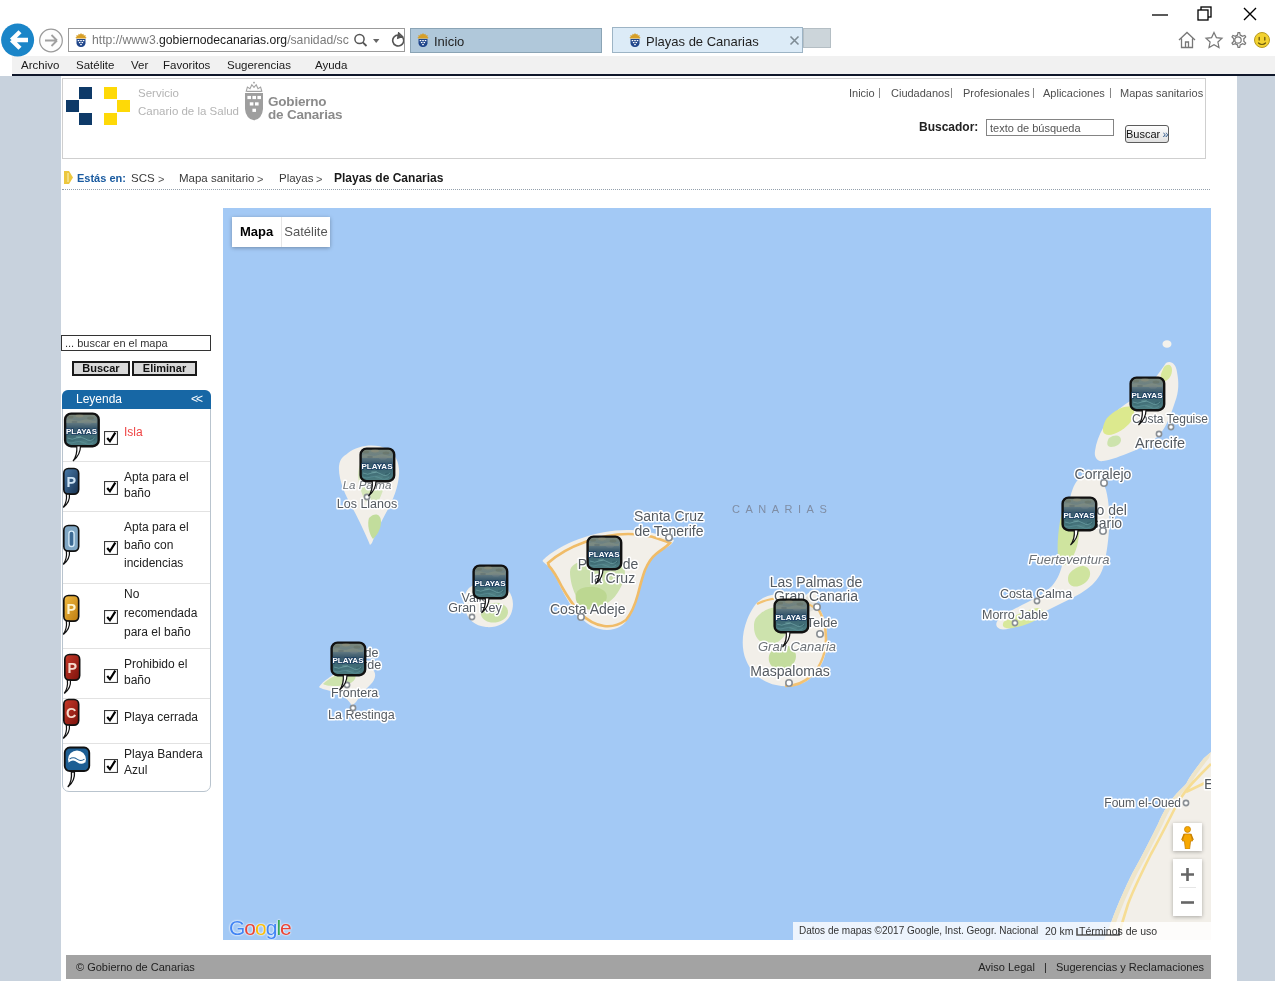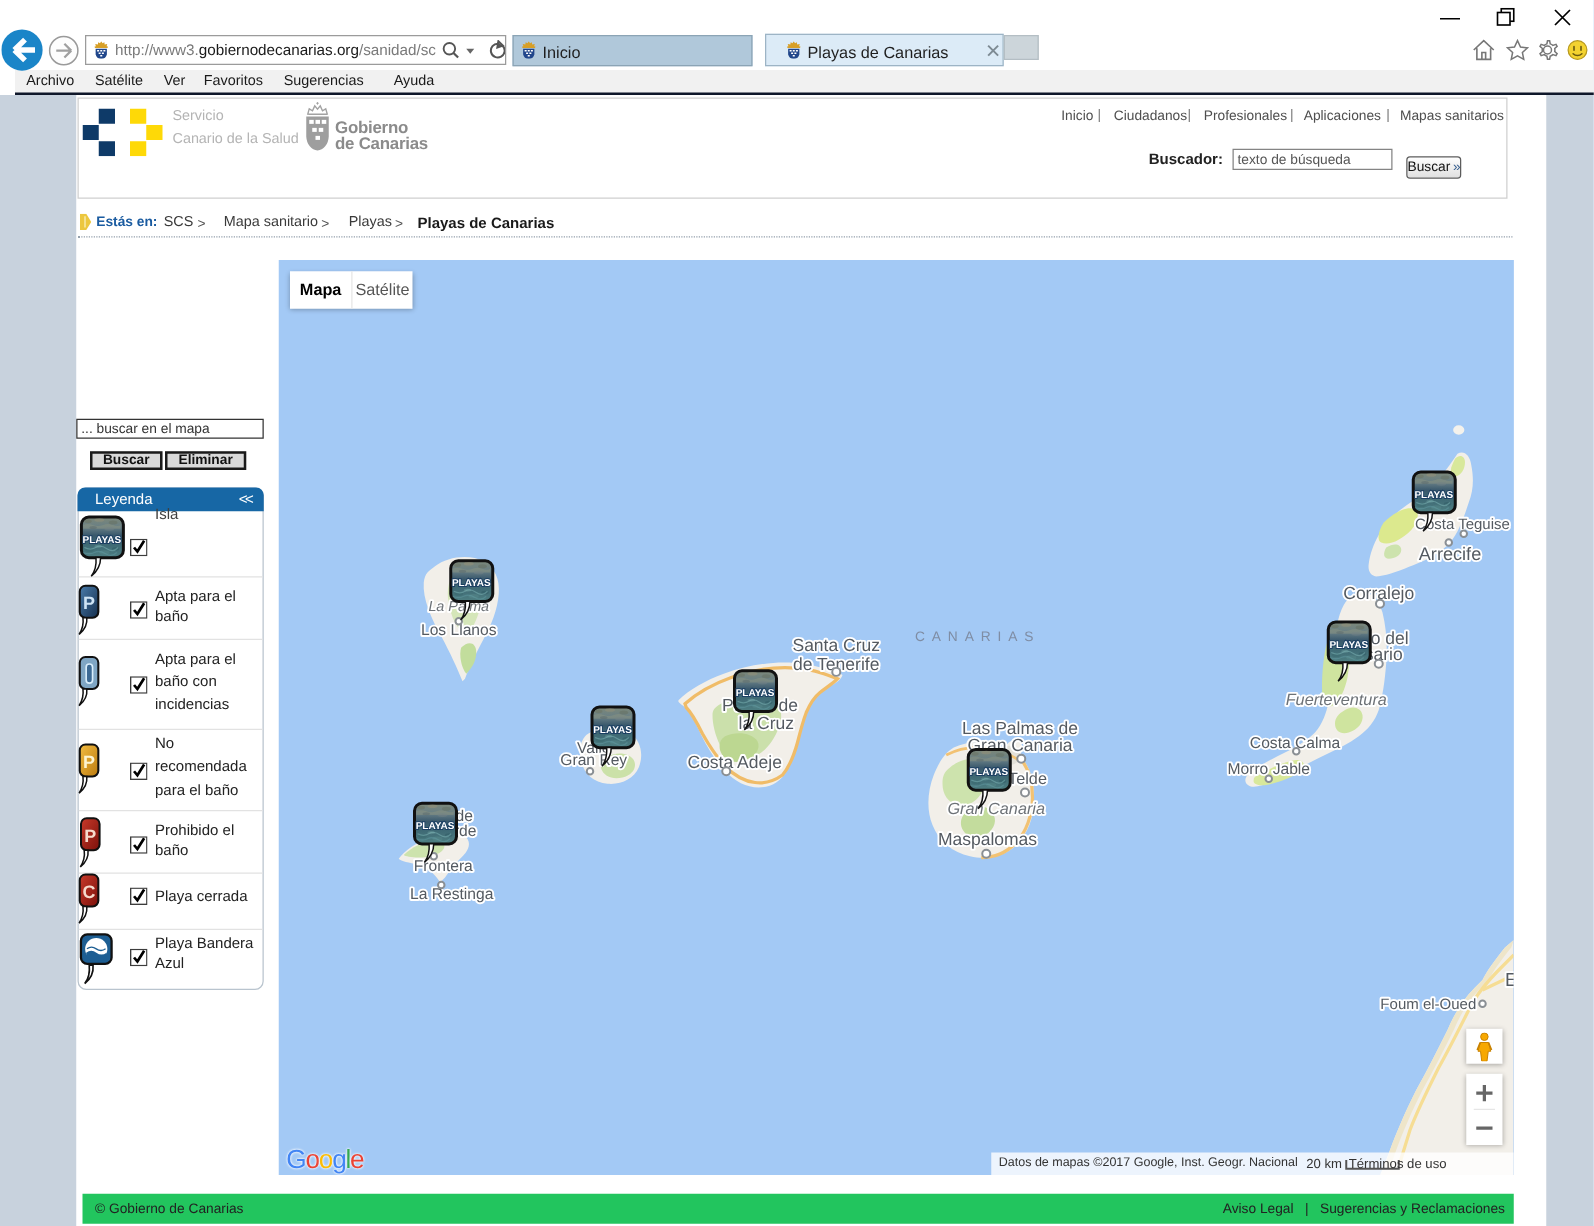--- a/index.html
+++ b/index.html
@@ -12,21 +12,21 @@
 #tab2{left:612px;top:27px;width:191px;height:26px;background:#dcebf7;border:1px solid #9db4c5;font-size:13px;color:#1f1f1f}
 #tabstub{left:803px;top:28px;width:28px;height:20px;background:#ccd5da;border:1px solid #b4bec4}
 #page{left:0;top:76px;width:1275px;height:905px;background:#c8d2dd}
 #content{left:61px;top:76px;width:1176px;height:905px;background:#fff}
 #headerbox{left:62px;top:78px;width:1144px;height:81px;background:#fff;border:1px solid #cfcfcf}
 #dotline{left:62px;top:189px;width:1148px;border-top:1px dotted #94a0ac;height:0}
 #sideinput{left:61px;top:335px;width:150px;height:16px;border:1px solid #333;background:#fff;font-size:11px;color:#333;padding:1px 3px}
 .sbtn{top:361px;height:15px;background:#d9d9d9;border:2px solid #1a1a1a;font-size:11px;font-weight:bold;color:#111;text-align:center;line-height:11px}
 #legend{left:62px;top:390px;width:149px;height:402px;background:#fff;border:1px solid #b9c4ce;border-radius:7px}
 #map{left:223px;top:208px;width:988px;height:732px;background:#a3c9f5;overflow:hidden}
-#footer{left:66px;top:955px;width:1145px;height:24px;background:#22c55e;font-size:11px;color:#222}
+#footer{left:66px;top:955px;width:1145px;height:24px;background:#a3a3a3;font-size:11px;color:#222}
 </style></head>
 <body>
 
 <div class="abs" id="menubar">
   <span style="left:9px">Archivo</span>
     <span style="left:64px">Satélite</span>
     <span style="left:119px">Ver</span>
     <span style="left:151px">Favoritos</span>
     <span style="left:215px">Sugerencias</span>
     <span style="left:303px">Ayuda</span>
@@ -201,21 +201,21 @@
 
 <div class="abs" style="left:63px;top:461px;width:147px;border-top:1px solid #e2e2e2"></div>
 <div class="abs" style="left:63px;top:511px;width:147px;border-top:1px solid #e2e2e2"></div>
 <div class="abs" style="left:63px;top:583px;width:147px;border-top:1px solid #e2e2e2"></div>
 <div class="abs" style="left:63px;top:648px;width:147px;border-top:1px solid #e2e2e2"></div>
 <div class="abs" style="left:63px;top:698px;width:147px;border-top:1px solid #e2e2e2"></div>
 <div class="abs" style="left:63px;top:743px;width:147px;border-top:1px solid #e2e2e2"></div>
 <svg class="abs" style="left:62px;top:412px" width="40" height="51" viewBox="0 0 37 51">
     <use href="#playasicon"></use>
   </svg>
-<div class="abs" style="left:124px;top:404px;font-size:12px;color:#404040">Isla</div>
+<div class="abs" style="left:124px;top:425px;font-size:12px;color:#ef4444">Isla</div>
 <svg class="abs" style="left:62px;top:467px" width="20" height="42" viewBox="0 0 19 41">
     <defs>
       <linearGradient id="gpin" x1="0" y1="0" x2="1" y2="1">
         <stop offset="0" stop-color="#4a7cab"></stop>
         <stop offset="1" stop-color="#16304f"></stop>
       </linearGradient>
     </defs>
     <g fill="#cfe4f5">
       <use href="#pinP" fill="#cfe4f5"></use>
     </g>

